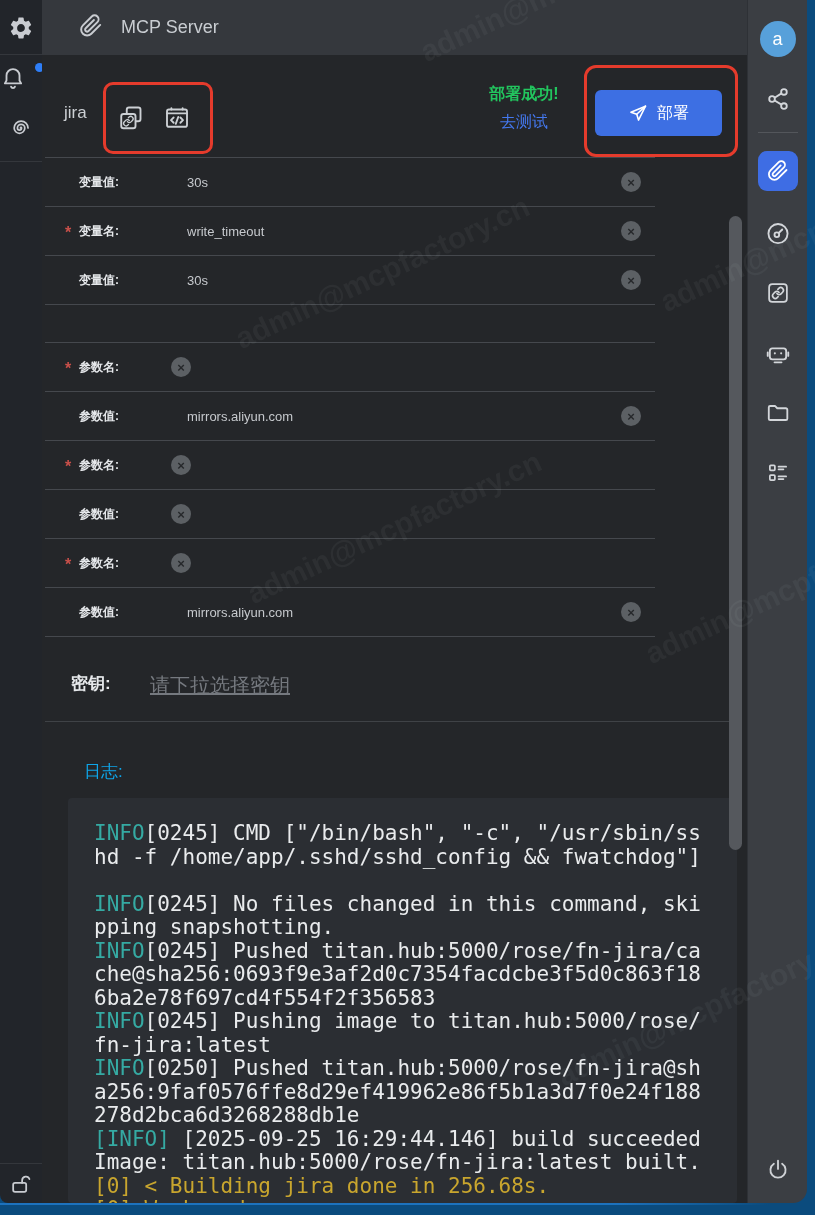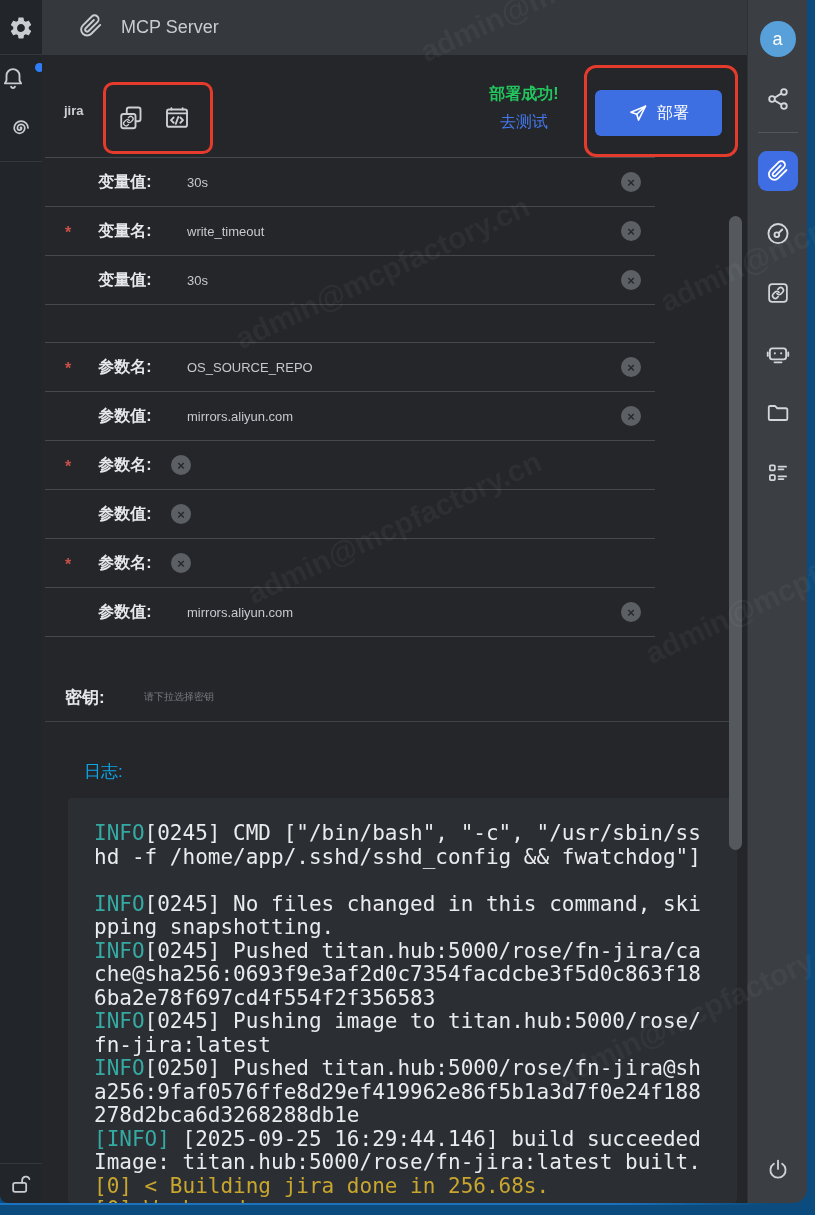--- a/index.html
+++ b/index.html
@@ -14,47 +14,47 @@
   .bell-dot{position:absolute;right:-2px;top:-2px;width:9px;height:9px;border-radius:50%;
     background:#2e7ef7;}
   .lsb-bottom{position:absolute;left:0;top:1163px;width:42px;height:40px;
     border-top:1px solid #34373c;display:flex;align-items:center;justify-content:center;}
   
   .main{position:absolute;left:42px;top:0;width:705px;height:1203px;background:#242629;}
   .header{position:absolute;left:0;top:0;right:0;height:55px;background:#35383d;
     display:flex;align-items:center;padding-left:36px;gap:17px;box-sizing:border-box;}
   .header-title{font-size:18px;color:#c9cdd2;}
   .action-row{position:absolute;left:0;top:55px;right:0;height:102px;}
-  .server-name{position:absolute;left:22px;top:48px;font-size:13px;color:#ccd0d4;font-weight:bold;}
+  .server-name{position:absolute;left:22px;top:48px;font-size:17px;color:#ccd0d4;}
   .icon-group{position:absolute;left:74px;top:48px;display:flex;gap:16px;align-items:center;}
   .ig-btn{cursor:pointer;display:flex;}
   .status-col{position:absolute;left:424px;top:26px;width:116px;text-align:center;}
   .status-ok{font-size:16px;font-weight:700;color:#22c55e;line-height:26px;}
   .status-test{font-size:16px;color:#4478ef;line-height:30px;cursor:pointer;}
   .deploy-btn{position:absolute;left:553px;top:35px;width:127px;height:46px;background:#3d6fe3;
     border:none;border-radius:6px;color:#fff;font-size:16px;display:flex;align-items:center;
     justify-content:center;gap:9px;cursor:pointer;font-family:inherit;}
   
   .rows-wrap{position:absolute;left:3px;top:157px;width:610px;}
   .row-group{border-top:1px solid #45484d;}
   .row-group + .row-group{margin-top:37px;}
   .form-row{height:49px;box-sizing:border-box;border-bottom:1px solid #45484d;
     display:flex;align-items:center;padding:0 14px 0 20px;}
   .req{width:14px;color:#c9504a;font-size:16px;font-weight:700;padding-top:4px;}
-  .row-label{width:92px;text-align:center;font-size:16px;font-weight:700;color:#e6e8eb;}
+  .row-label{width:92px;text-align:left;font-size:12px;font-weight:700;color:#e6e8eb;}
   .row-value{margin-left:16px;font-size:13px;color:#c6c9cd;flex:1;white-space:nowrap;
     overflow:hidden;}
   .close-btn{width:20px;height:20px;border-radius:50%;background:#5c6064;color:#26282b;
     font-size:13px;font-weight:700;display:flex;align-items:center;justify-content:center;
     cursor:pointer;flex:none;line-height:1;}
   
-  .secret-row{position:absolute;left:0;top:672px;height:50px;display:flex;
-    align-items:center;padding-left:23px;}
+  .secret-row{position:absolute;left:6px;top:672px;height:50px;display:flex;
+    padding-left:23px;}
   .secret-label{font-size:17px;font-weight:700;color:#e6e8eb;width:79px;}
-  .secret-ph{font-size:10px;color:#75797f;cursor:pointer;}
+  .secret-ph{font-size:20px;color:#75797f;cursor:pointer;text-decoration:underline;}
   .secret-divider{position:absolute;left:3px;top:721px;width:692px;height:0;
     border-top:1px solid #3f4246;}
   
   .log-label{position:absolute;left:42px;top:760px;font-size:17px;font-weight:400;color:#0ea5e9;}
   .log-box{position:absolute;left:26px;top:798px;width:669px;height:405px;background:#2b2e33;
     border-radius:4px;box-sizing:border-box;padding:24px 0 0 26px;overflow:hidden;}
   .log-content{width:48ch;font-family:"DejaVu Sans Mono","Liberation Mono",monospace;
     font-size:21px;line-height:23.5px;color:#e9ebed;white-space:pre-wrap;word-break:break-all;}
   .log-line{min-height:23.5px;}
   .seg-teal{color:#35aaa3;}
@@ -180,21 +180,20 @@
             <span class="req"></span>
             <span class="row-label">变量值:</span>
             <span class="row-value">30s</span>
             <div class="close-btn">×</div>
           </div>
         </div>
         <div class="row-group">
           <div class="form-row">
             <span class="req">*</span>
             <span class="row-label">参数名:</span>
-            <span class="row-value">OS_SOURCE_REPO</span>
             <div class="close-btn">×</div>
           </div>
           <div class="form-row">
             <span class="req"></span>
             <span class="row-label">参数值:</span>
             <span class="row-value">mirrors.aliyun.com</span>
             <div class="close-btn">×</div>
           </div>
           <div class="form-row">
             <span class="req">*</span>

